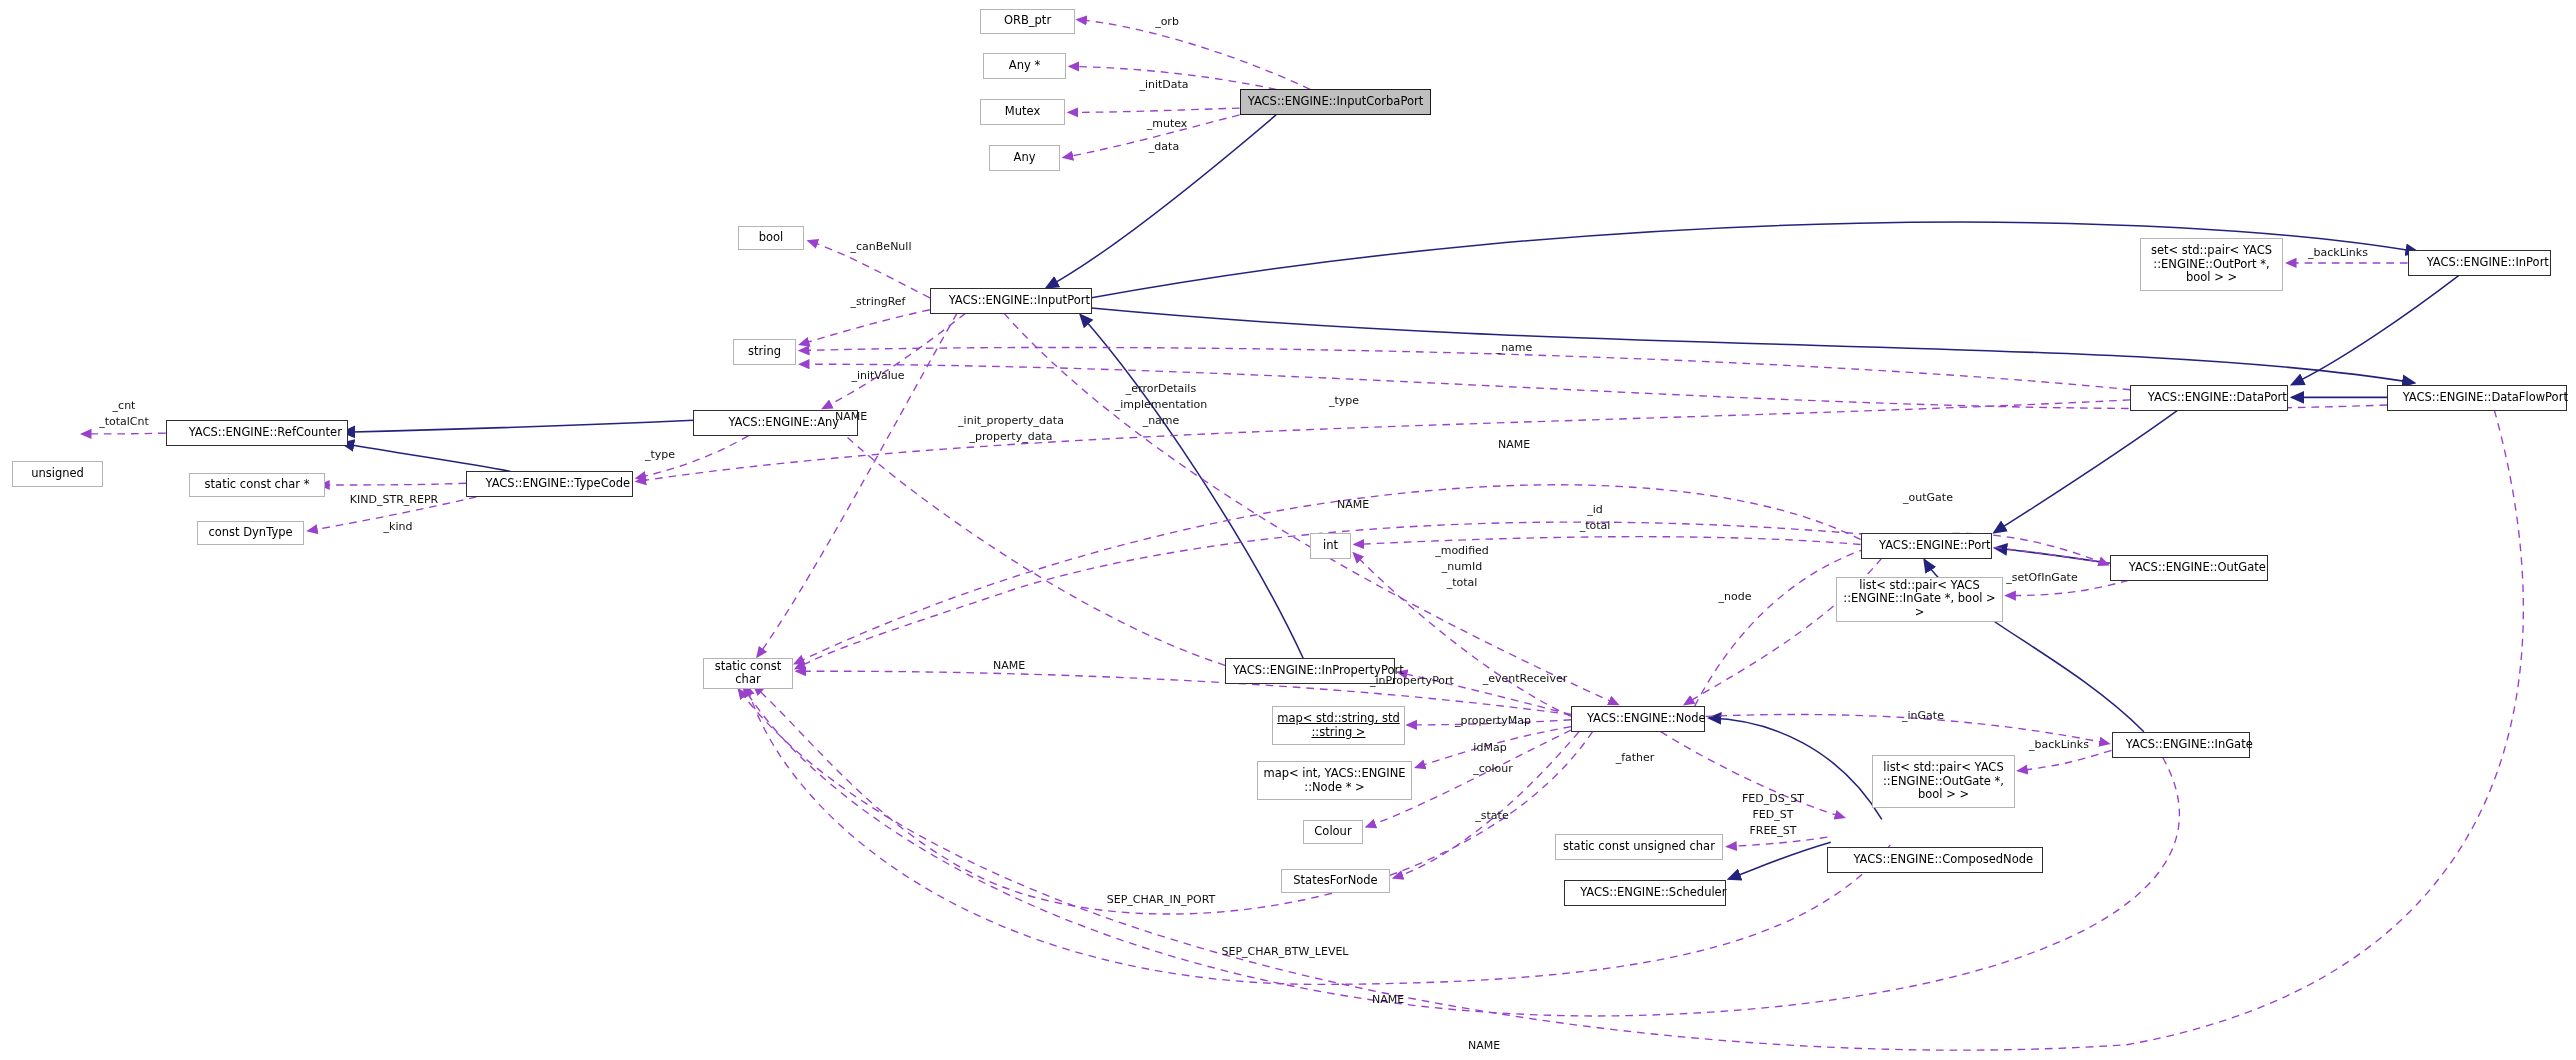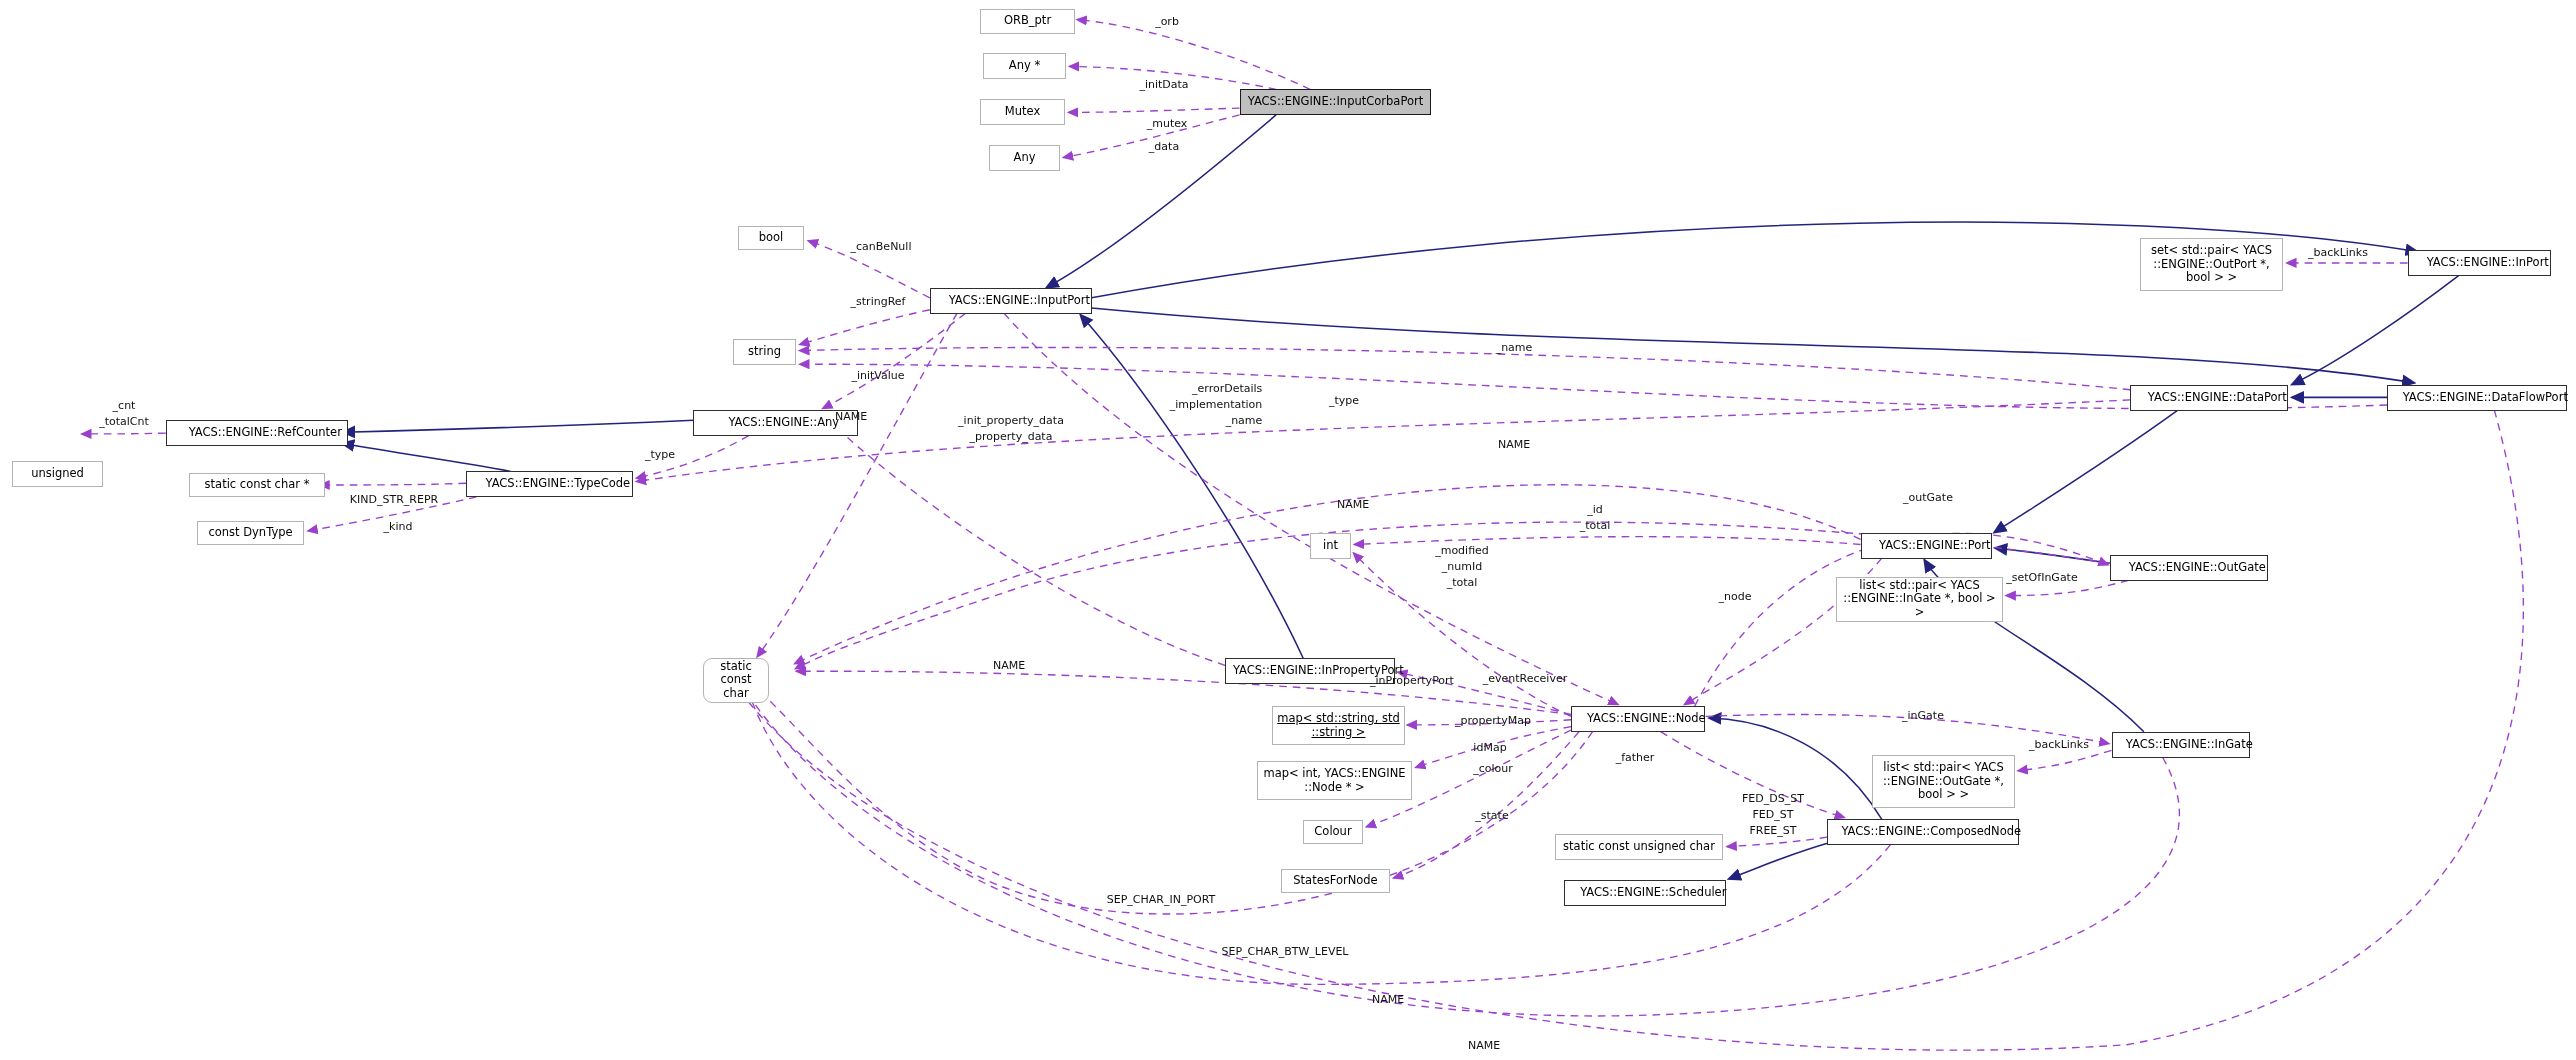--- a/index.html
+++ b/index.html
@@ -104,49 +104,49 @@
 ::ENGINE::OutPort *,
 bool &gt; &gt;</span></div>
       <div class="uml-node class" style="left: 2408px; top: 250px; width: 143px; min-height: 25.5px;"><span>YACS::ENGINE::InPort</span></div>
       <div class="uml-node class" style="left: 2130px; top: 385px; width: 158px; min-height: 25.5px;"><span>YACS::ENGINE::DataPort</span></div>
       <div class="uml-node class" style="left: 2387px; top: 385px; width: 180px; min-height: 25.5px;"><span>YACS::ENGINE::DataFlowPort</span></div>
       <div class="uml-node primitive" style="left: 1310px; top: 533px; width: 41px; min-height: 25.5px;"><span>int</span></div>
       <div class="uml-node class" style="left: 1861px; top: 533px; width: 131px; min-height: 25.5px;"><span>YACS::ENGINE::Port</span></div>
       <div class="uml-node primitive" style="left: 1836px; top: 577px; width: 167px; min-height: 39px;"><span>list&lt; std::pair&lt; YACS
 ::ENGINE::InGate *, bool &gt; &gt;</span></div>
       <div class="uml-node class" style="left: 2110px; top: 555px; width: 158px; min-height: 25.5px;"><span>YACS::ENGINE::OutGate</span></div>
-      <div class="uml-node primitive" style="left: 703px; top: 658px; width: 66px; min-height: 25.5px; border-radius: 9px;"><span>static const char</span></div>
+      <div class="uml-node primitive" style="left: 703px; top: 658px; width: 90px; min-height: 25.5px;"><span>static const char</span></div>
       <div class="uml-node class" style="left: 1225px; top: 658px; width: 170px; min-height: 25.5px;"><span>YACS::ENGINE::InPropertyPort</span></div>
       <div class="uml-node primitive" style="left: 1272px; top: 706px; width: 133px; min-height: 39px; text-decoration: underline;"><span>map&lt; std::string, std
 ::string &gt;</span></div>
       <div class="uml-node class" style="left: 1571px; top: 706px; width: 134px; min-height: 25.5px;"><span>YACS::ENGINE::Node</span></div>
       <div class="uml-node primitive" style="left: 1257px; top: 761px; width: 155px; min-height: 39px;"><span>map&lt; int, YACS::ENGINE
 ::Node * &gt;</span></div>
       <div class="uml-node primitive" style="left: 1303px; top: 820px; width: 60px; min-height: 24px;"><span>Colour</span></div>
       <div class="uml-node primitive" style="left: 1281px; top: 869px; width: 109px; min-height: 24px;"><span>StatesForNode</span></div>
       <div class="uml-node primitive" style="left: 1555px; top: 834px; width: 168px; min-height: 25.5px;"><span>static const unsigned char</span></div>
       <div class="uml-node class" style="left: 1564px; top: 880px; width: 162px; min-height: 25.5px;"><span>YACS::ENGINE::Scheduler</span></div>
       <div class="uml-node primitive" style="left: 1872px; top: 755px; width: 143px; min-height: 53px;"><span>list&lt; std::pair&lt; YACS
 ::ENGINE::OutGate *,
 bool &gt; &gt;</span></div>
-      <div class="uml-node class" style="left: 1827px; top: 819px; width: 192px; min-height: 25.5px;"><span>YACS::ENGINE::ComposedNode</span></div>
+      <div class="uml-node class" style="left: 1827px; top: 847px; width: 216px; min-height: 25.5px;"><span>YACS::ENGINE::ComposedNode</span></div>
       <div class="uml-node class" style="left: 2112px; top: 732px; width: 138px; min-height: 25.5px;"><span>YACS::ENGINE::InGate</span></div>
     </div>
   <div id="labels-layer">
       <div class="edge-label" style="left: 1167px; top: 13.6px; color: rgb(17, 17, 17);">_orb</div>
       <div class="edge-label" style="left: 1164px; top: 77px; color: rgb(17, 17, 17);">_initData</div>
       <div class="edge-label" style="left: 1167px; top: 116px; color: rgb(17, 17, 17);">_mutex</div>
       <div class="edge-label" style="left: 1164px; top: 139px; color: rgb(17, 17, 17);">_data</div>
       <div class="edge-label" style="left: 881px; top: 239px; color: rgb(17, 17, 17);">_canBeNull</div>
       <div class="edge-label" style="left: 878px; top: 294px; color: rgb(17, 17, 17);">_stringRef</div>
       <div class="edge-label" style="left: 878px; top: 368px; color: rgb(17, 17, 17);">_initValue</div>
       <div class="edge-label" style="left: 851px; top: 409px; color: rgb(17, 17, 17);">NAME</div>
       <div class="edge-label" style="left: 1011px; top: 413px; color: rgb(17, 17, 17);">_init_property_data
 _property_data</div>
-      <div class="edge-label" style="left: 1216px; top: 381px; color: rgb(17, 17, 17); text-align: right;">_errorDetails
+      <div class="edge-label" style="left: 1161px; top: 381px; color: rgb(17, 17, 17);">_errorDetails
 _implementation
 _name</div>
       <div class="edge-label" style="left: 1514px; top: 340px; color: rgb(17, 17, 17);">_name</div>
       <div class="edge-label" style="left: 1344px; top: 393px; color: rgb(17, 17, 17);">_type</div>
       <div class="edge-label" style="left: 1514px; top: 437px; color: rgb(17, 17, 17);">NAME</div>
       <div class="edge-label" style="left: 1353px; top: 497px; color: rgb(17, 17, 17);">NAME</div>
       <div class="edge-label" style="left: 124px; top: 398px; color: rgb(17, 17, 17);">_cnt
 _totalCnt</div>
       <div class="edge-label" style="left: 394px; top: 492px; color: rgb(17, 17, 17);">KIND_STR_REPR</div>
       <div class="edge-label" style="left: 398px; top: 519px; color: rgb(17, 17, 17);">_kind</div>

